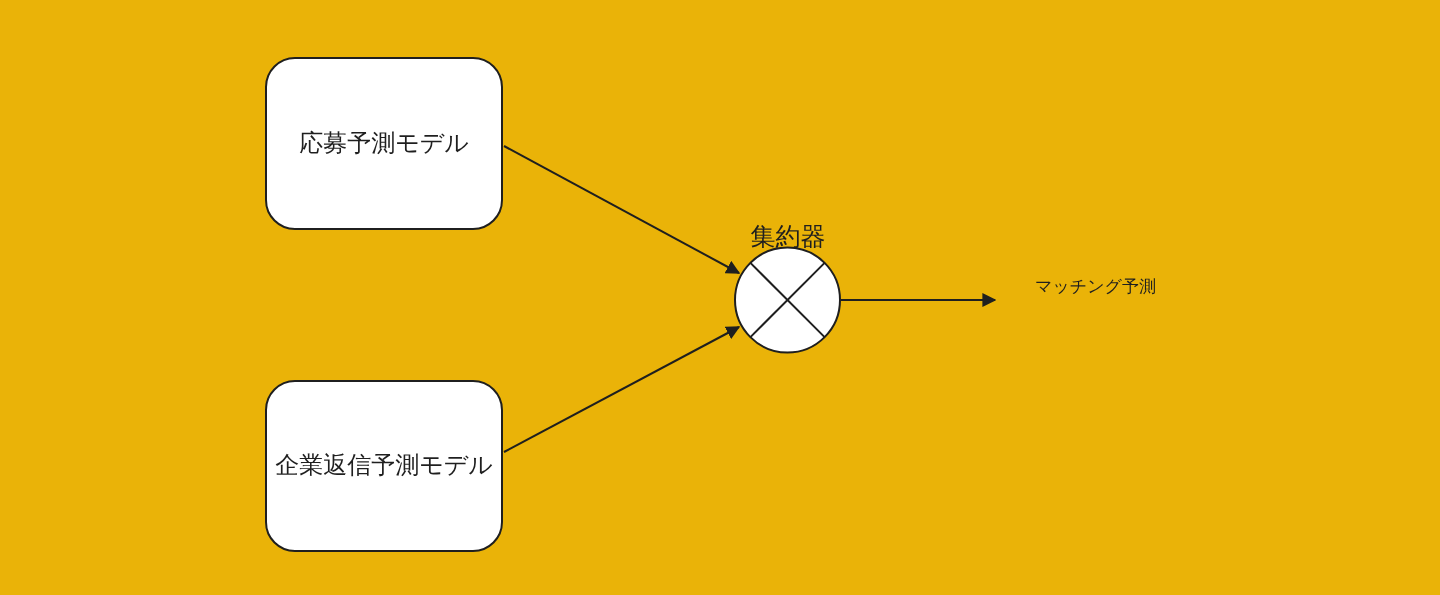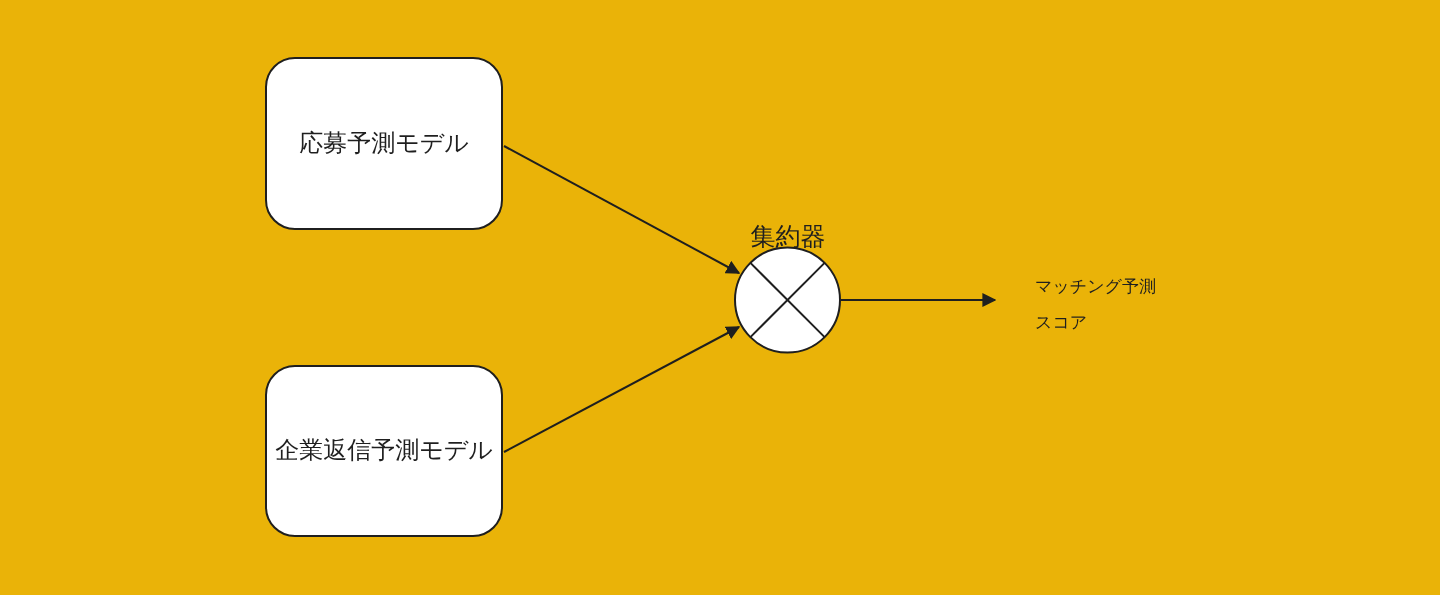--- a/index.html
+++ b/index.html
@@ -37,21 +37,21 @@
     text-align: center;
   }
   .node-application {
     left: 265px;
     top: 57px;
     width: 238px;
     height: 173px;
   }
   .node-company-reply {
     left: 265px;
-    top: 365px;
+    top: 380px;
     width: 238px;
     height: 172px;
   }
   .aggregator-label {
     position: absolute;
     left: 712px;
     top: 211px;
     width: 152px;
     text-align: center;
     font-size: 25px;
@@ -98,16 +98,15 @@
   </div>
 
   <div class="node node-company-reply">
     <span>企業返信予測モデル</span>
   </div>
 
   <div class="aggregator-label">集約器</div>
 
   <div class="output-label">
     <div>マッチング予測</div>
-    <div>スコア</div>
   </div>
 
 </div>
 
 </body></html>

